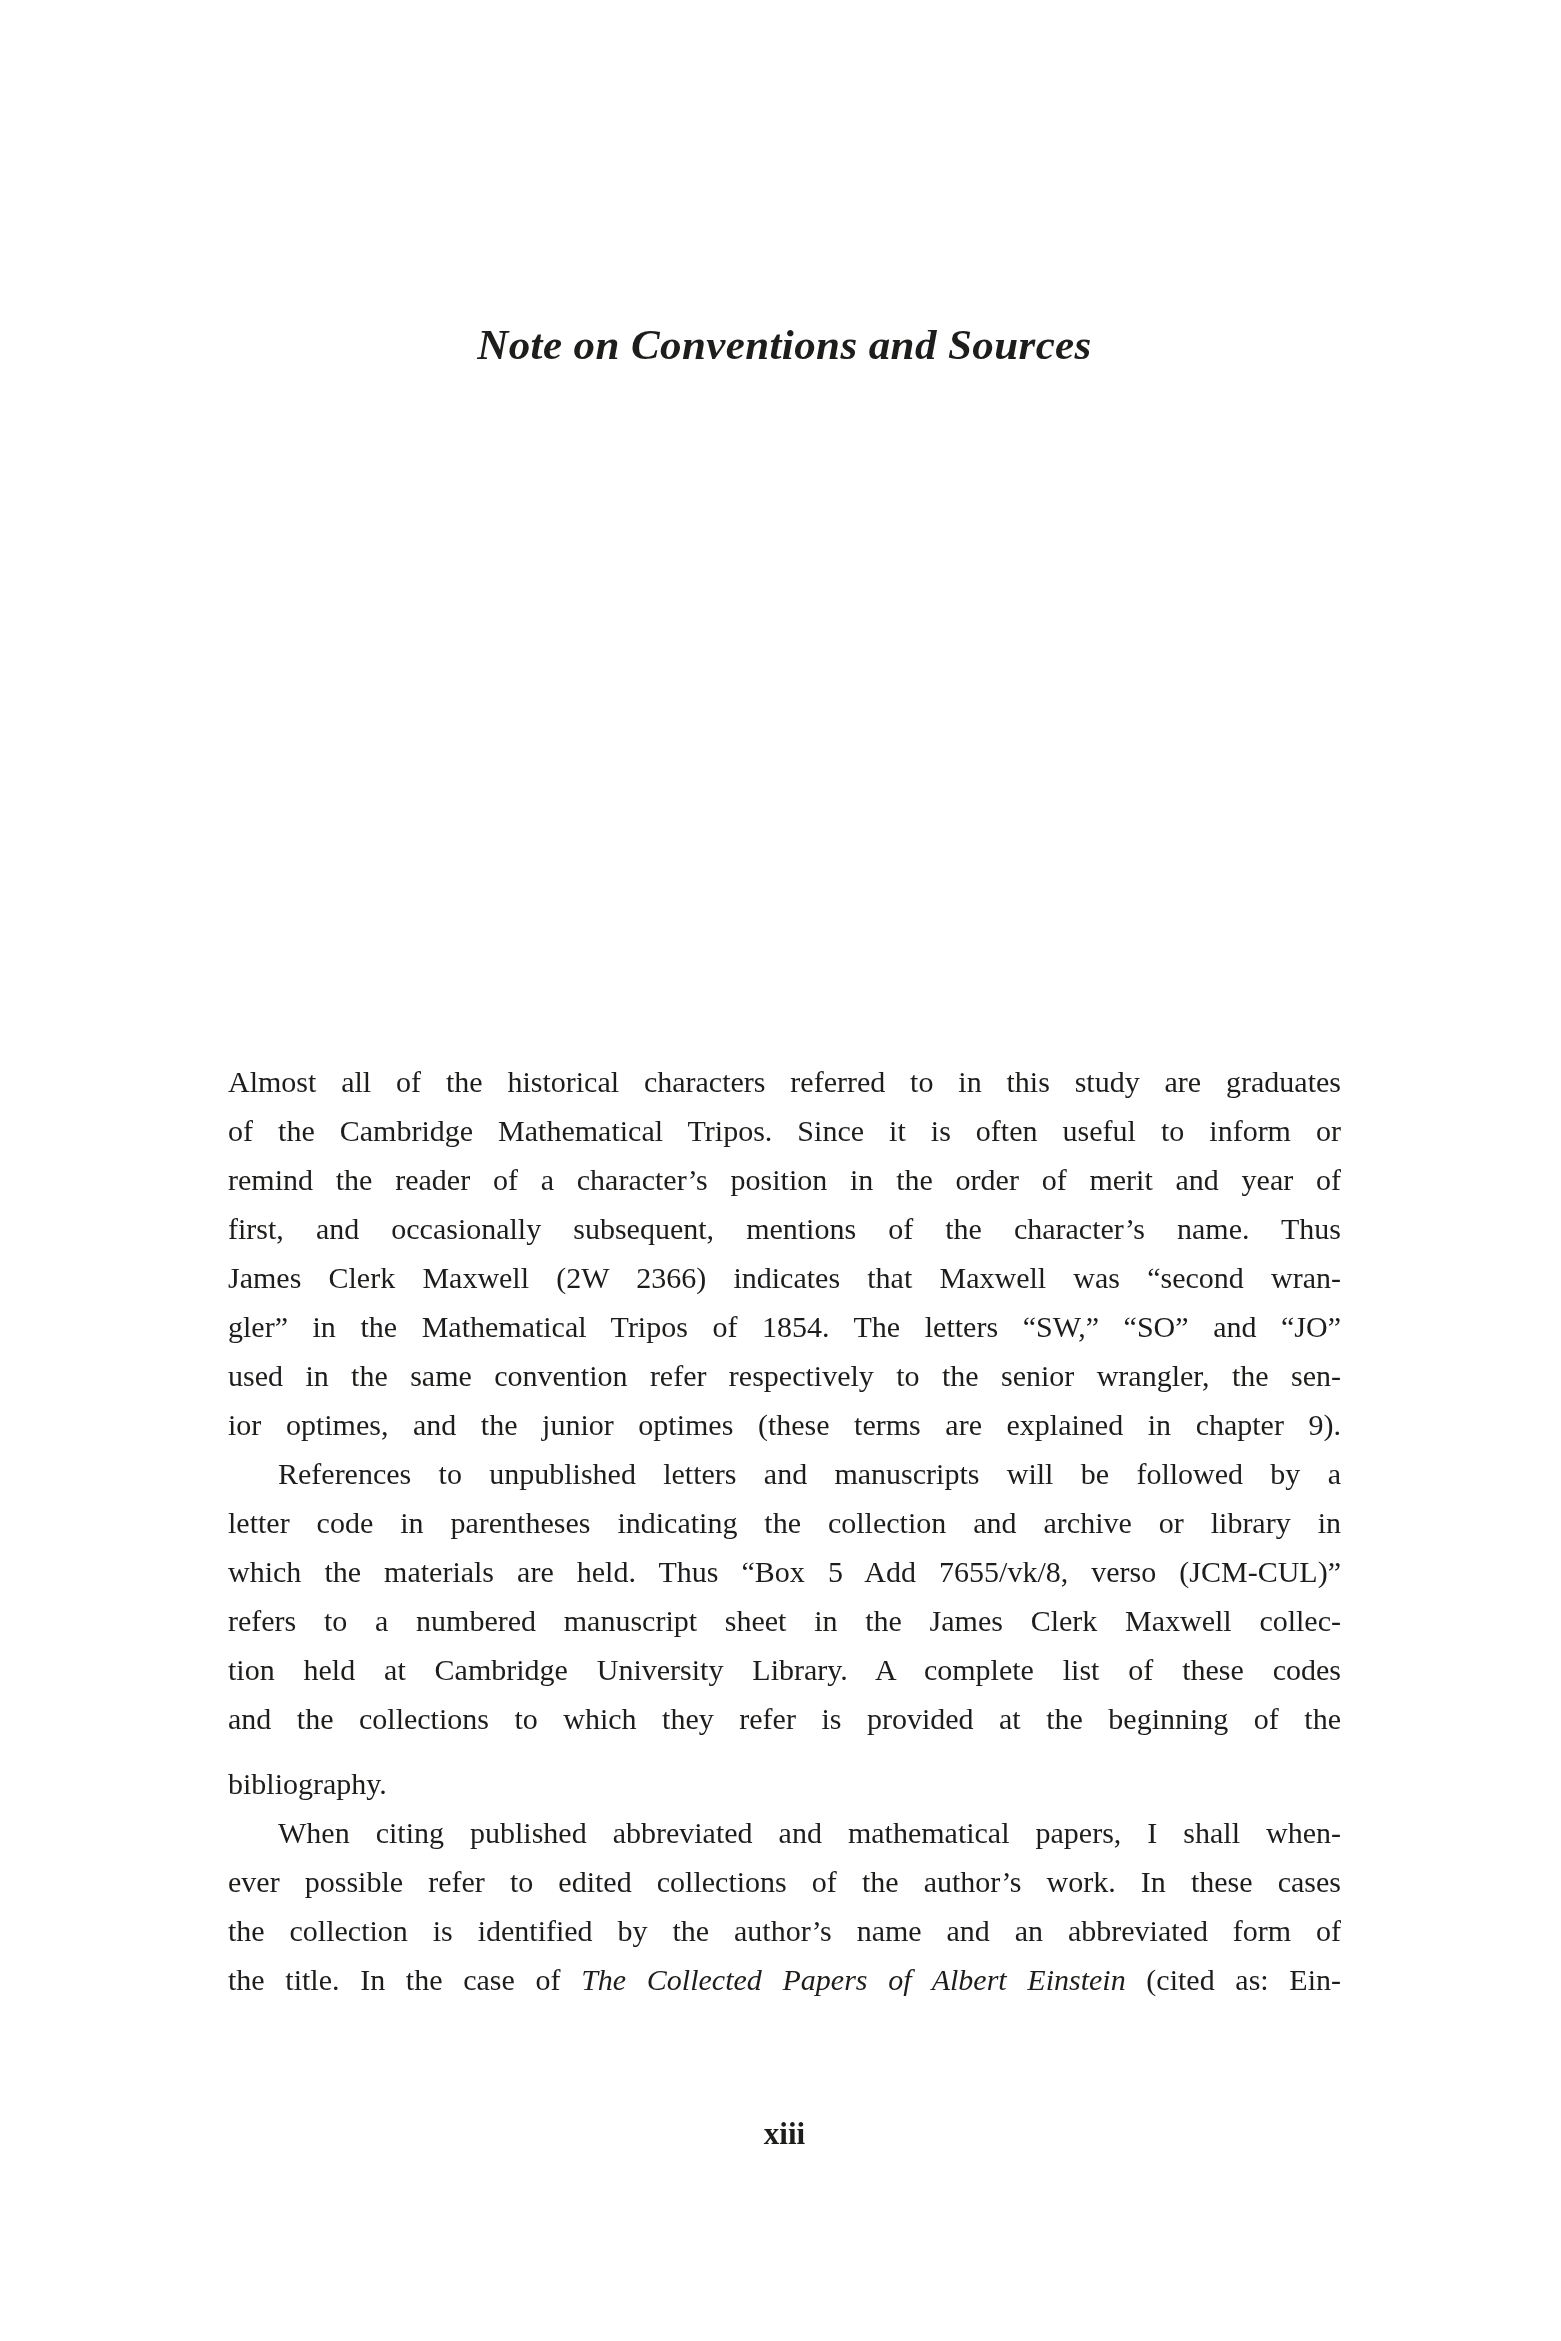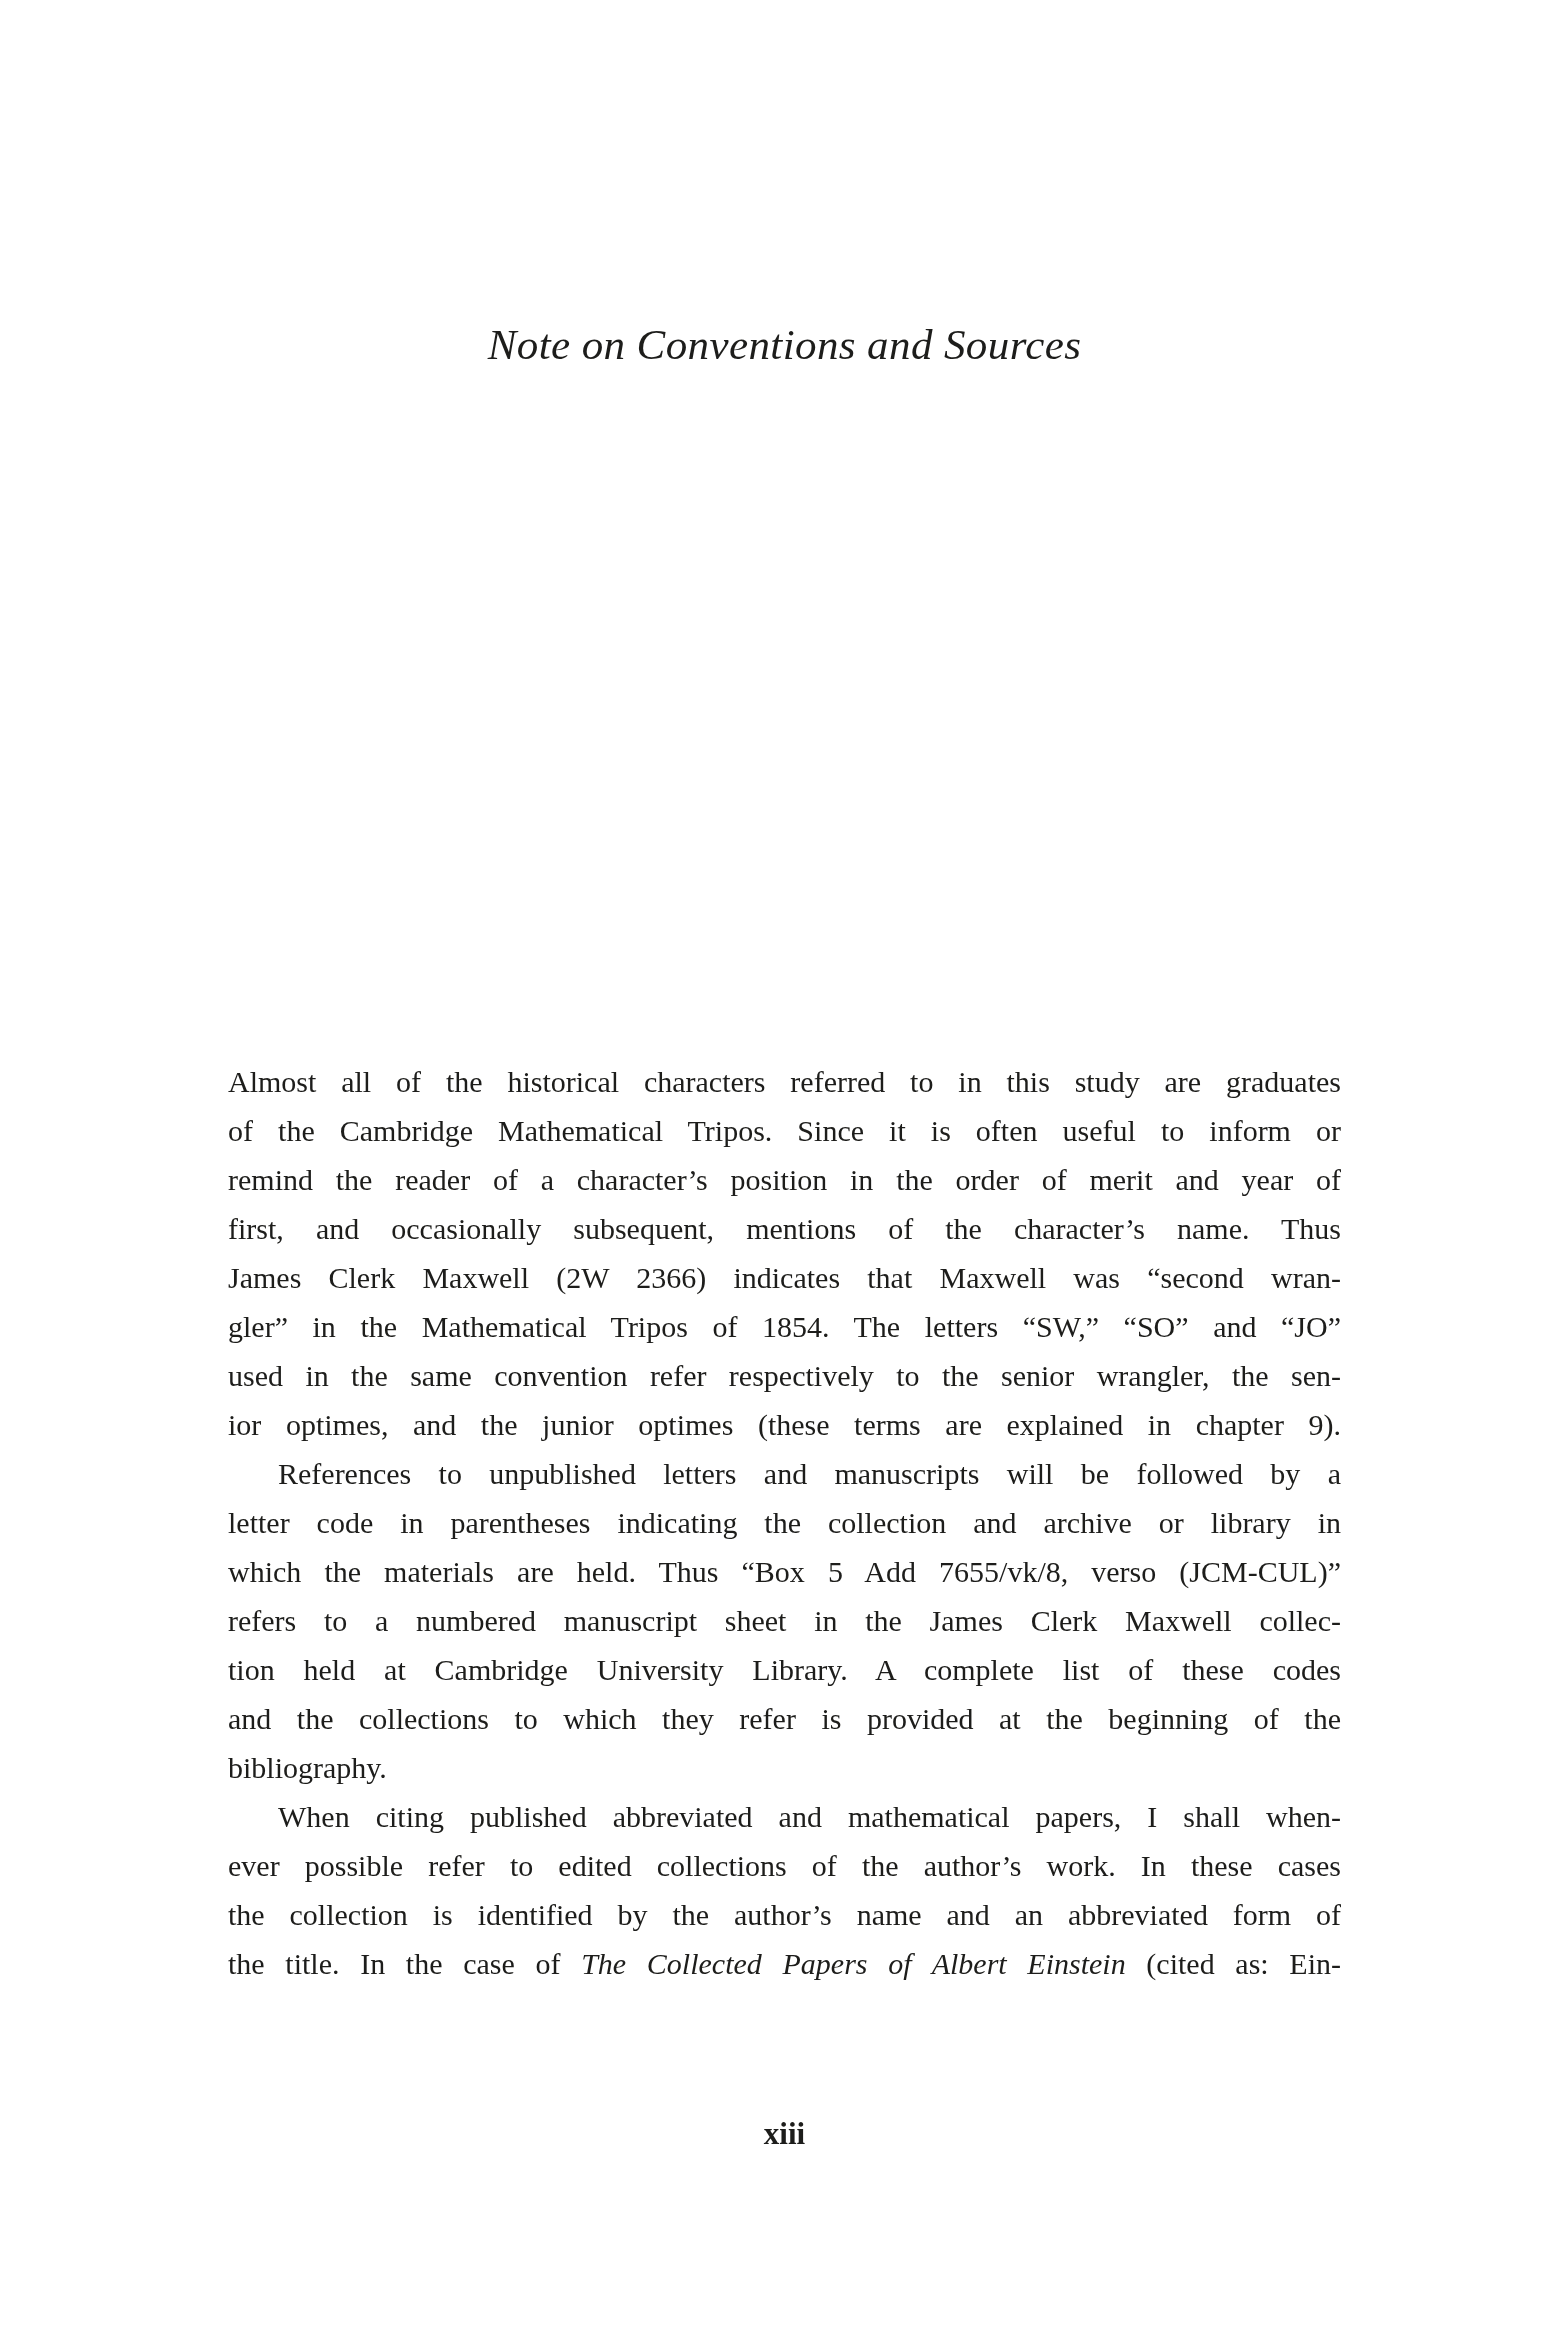--- a/index.html
+++ b/index.html
@@ -19,41 +19,42 @@
   }
   .chapter-title {
     position: absolute;
     left: 228px;
     top: 319px;
     width: 1113px;
     margin: 0;
     font-size: 43px;
     line-height: 52px;
     font-style: italic;
-    font-weight: 400;
+    font-weight: 700;
     text-align: center;
     letter-spacing: 0.4px;
     white-space: nowrap;
   }
   .body-text {
     position: absolute;
     left: 228px;
     top: 1057px;
     width: 1113px;
     font-size: 30px;
   }
   .line {
     height: 49px;
     line-height: 49px;
     text-align: justify;
     text-align-last: justify;
     white-space: normal;
   }
   .line.no-justify {
     text-align-last: left;
+    margin-top: 16px;
   }
   .line.indent {
     text-indent: 50px;
   }
   .italic {
     font-style: italic;
   }
   .folio {
     position: absolute;
     left: 228px;

